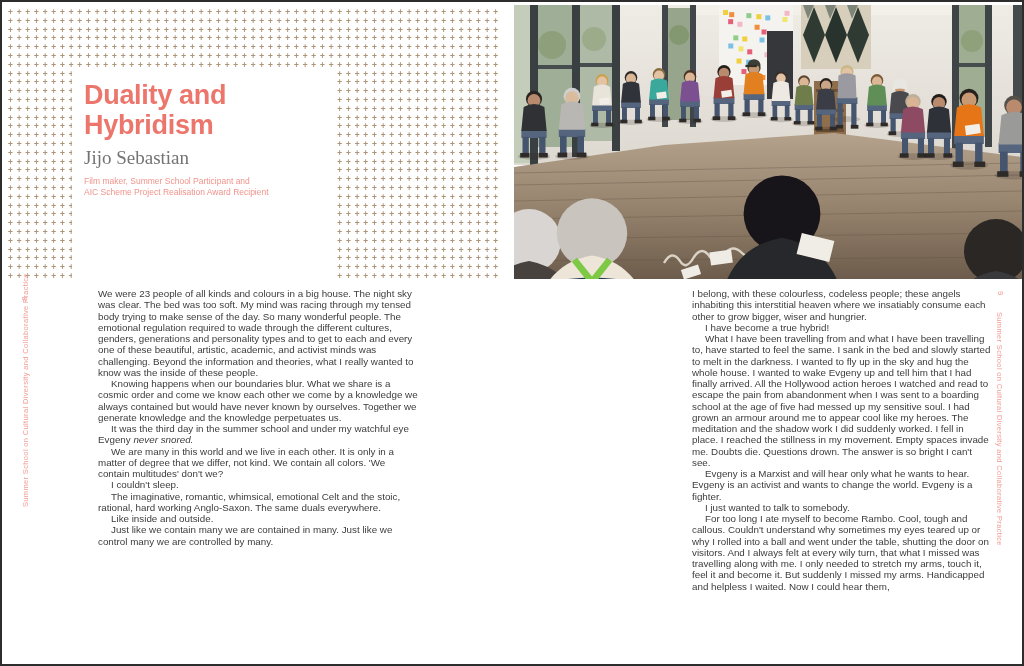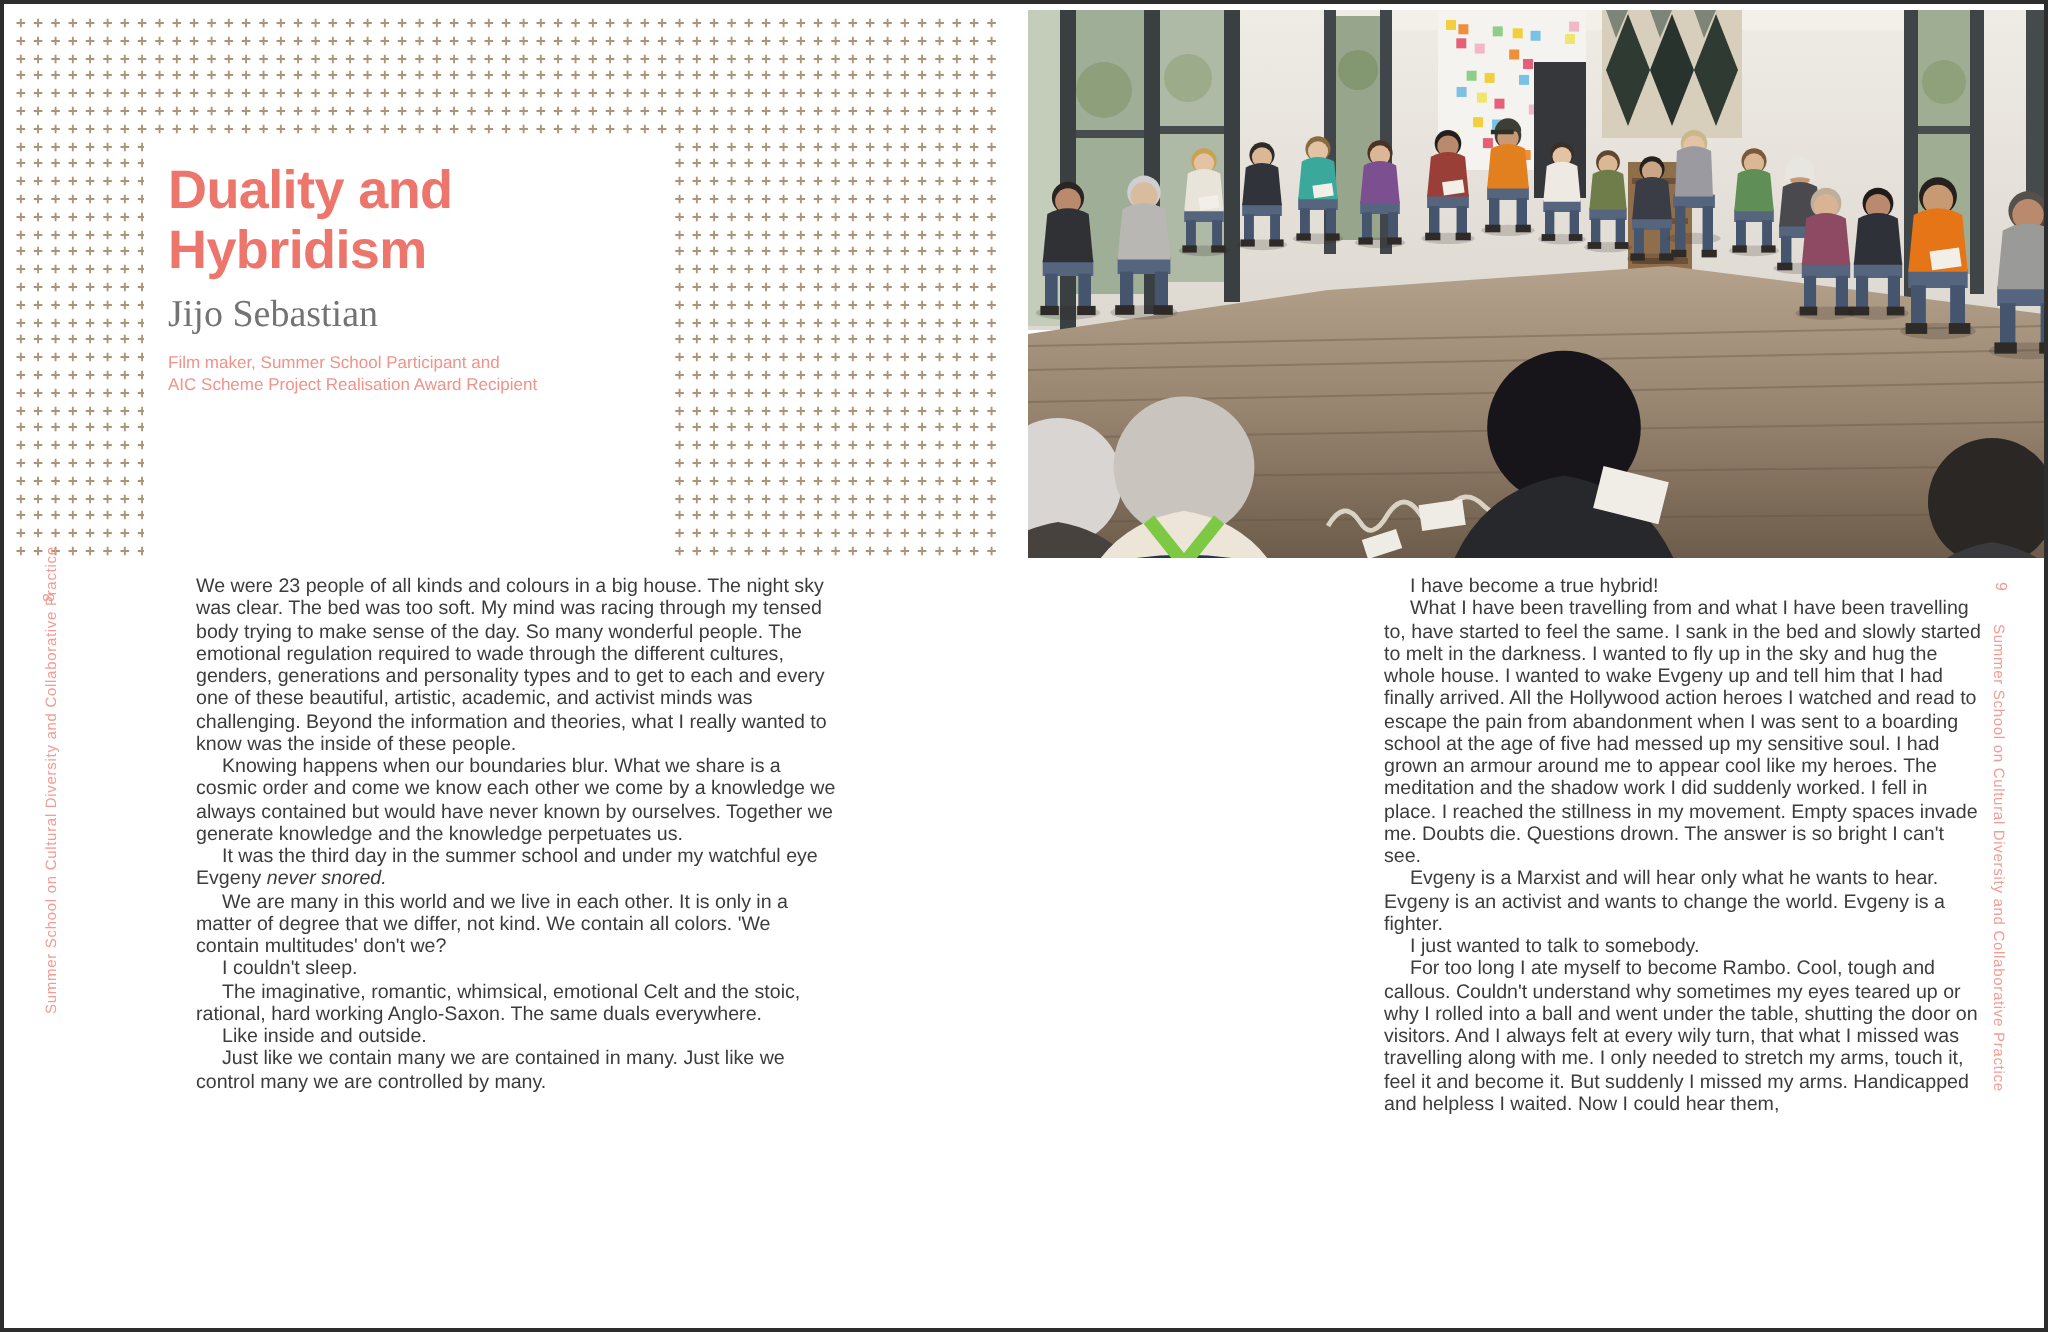--- a/index.html
+++ b/index.html
@@ -455,20 +455,21 @@
       <p class=""><span>We were 23 people of all kinds and colours in a big house. The night sky was clear. The bed was too soft. My mind was racing through my tensed body trying to make sense of the day. So many wonderful people. The emotional regulation required to wade through the different cultures, genders, generations and personality types and to get to each and every one of these beautiful, artistic, academic, and activist minds was challenging. Beyond the information and theories, what I really wanted to know was the inside of these people.</span></p>
       <p class="ind"><span>Knowing happens when our boundaries blur. What we share is a cosmic order and come we know each other we come by a knowledge we always contained but would have never known by ourselves. Together we generate knowledge and the knowledge perpetuates us.</span></p>
       <p class="ind"><span>It was the third day in the summer school and under my watchful eye Evgeny </span><i>never snored.</i><span></span></p>
       <p class="ind"><span>We are many in this world and we live in each other. It is only in a matter of degree that we differ, not kind. We contain all colors. 'We contain multitudes' don't we?</span></p>
       <p class="ind"><span>I couldn't sleep.</span></p>
       <p class="ind"><span>The imaginative, romantic, whimsical, emotional Celt and the stoic, rational, hard working Anglo-Saxon. The same duals everywhere.</span></p>
       <p class="ind"><span>Like inside and outside.</span></p>
       <p class="ind"><span>Just like we contain many we are contained in many. Just like we control many we are controlled by many.</span></p>
     </div>
   <div class="col col-right">
+      <p class=""><span>I belong, with these colourless, codeless people; these angels inhabiting this interstitial heaven where we insatiably consume each other to grow bigger, wiser and hungrier.</span></p>
       <p class="ind"><span>I have become a true hybrid!</span></p>
       <p class="ind"><span>What I have been travelling from and what I have been travelling to, have started to feel the same. I sank in the bed and slowly started to melt in the darkness. I wanted to fly up in the sky and hug the whole house. I wanted to wake Evgeny up and tell him that I had finally arrived. All the Hollywood action heroes I watched and read to escape the pain from abandonment when I was sent to a boarding school at the age of five had messed up my sensitive soul. I had grown an armour around me to appear cool like my heroes. The meditation and the shadow work I did suddenly worked. I fell in place. I reached the stillness in my movement. Empty spaces invade me. Doubts die. Questions drown. The answer is so bright I can't see.</span></p>
       <p class="ind"><span>Evgeny is a Marxist and will hear only what he wants to hear. Evgeny is an activist and wants to change the world. Evgeny is a fighter.</span></p>
       <p class="ind"><span>I just wanted to talk to somebody.</span></p>
       <p class="ind"><span>For too long I ate myself to become Rambo. Cool, tough and callous. Couldn't understand why sometimes my eyes teared up or why I rolled into a ball and went under the table, shutting the door on visitors. And I always felt at every wily turn, that what I missed was travelling along with me. I only needed to stretch my arms, touch it, feel it and become it. But suddenly I missed my arms. Handicapped and helpless I waited. Now I could hear them,</span></p>
     </div>
 
   <div class="vtext ccw" style="left:19px;top:505px;">Summer School on Cultural Diversity and Collaborative Practice</div>
   <div class="vtext ccw vnum" style="left:18px;top:299px;">8</div>
   <div class="vtext cw" style="left:1002px;top:310px;">Summer School on Cultural Diversity and Collaborative Practice</div>

